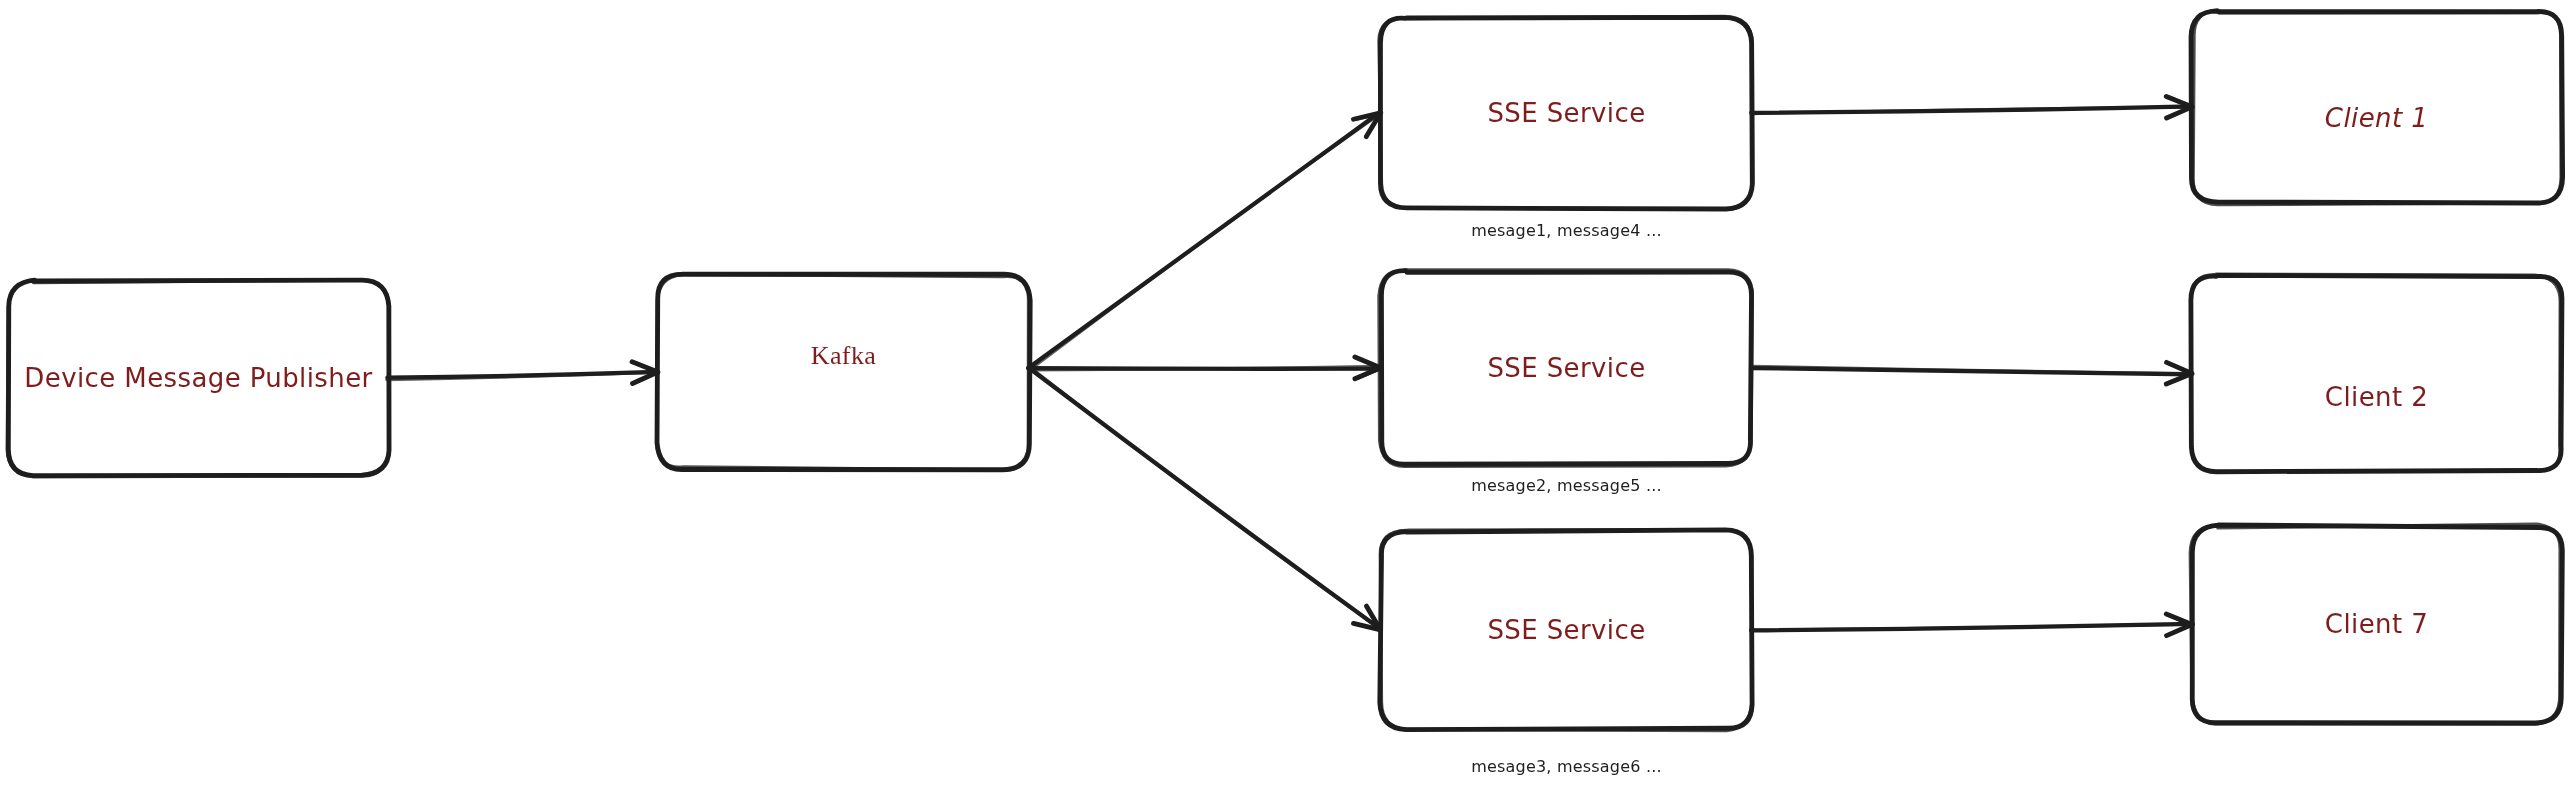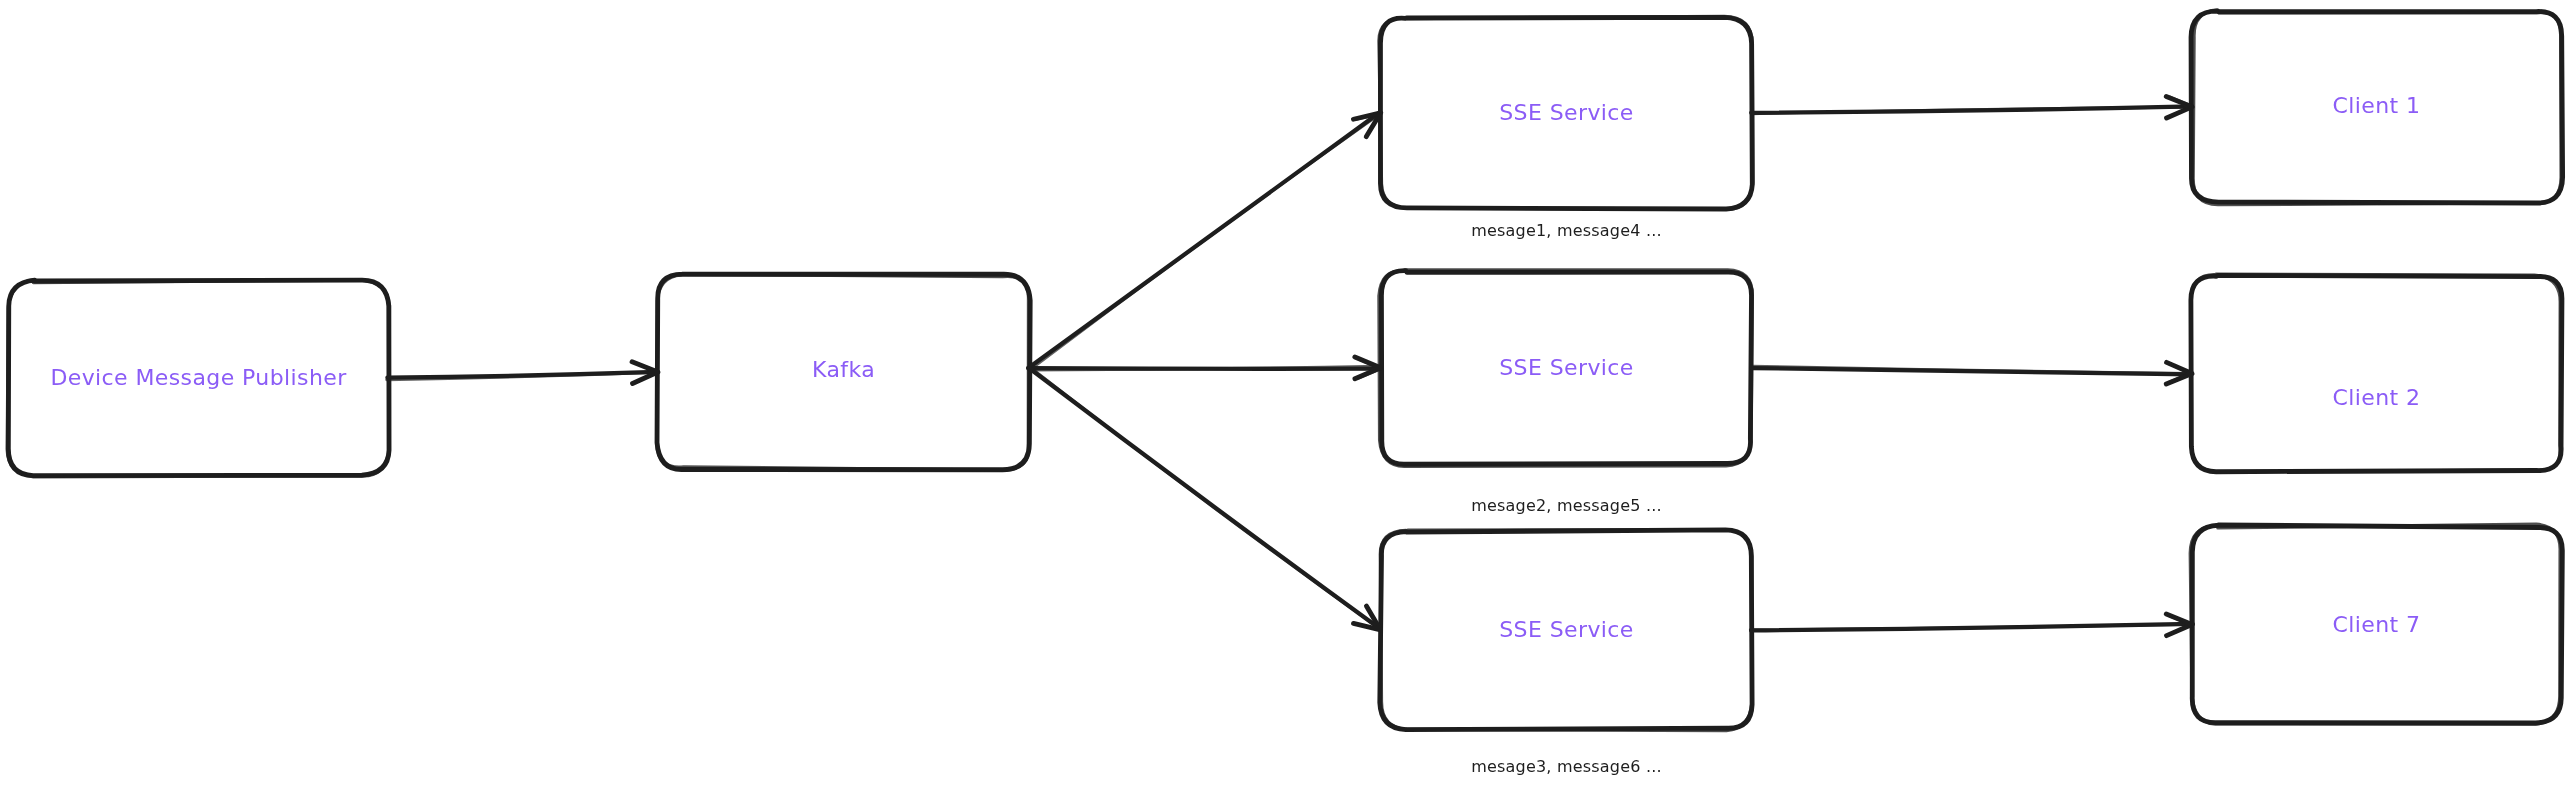--- a/index.html
+++ b/index.html
@@ -26,23 +26,23 @@
     left: 0;
     width: 2576px;
     height: 787px;
   }
   .node-label {
     position: absolute;
     display: flex;
     align-items: center;
     justify-content: center;
     text-align: center;
-    color: #8b5cf6;
+    color: #7f1d1d;
     font-family: "DejaVu Sans", sans-serif;
-    font-size: 22px;
+    font-size: 26px;
     font-weight: 400;
     letter-spacing: 0.4px;
     line-height: 1.25;
     pointer-events: none;
     white-space: nowrap;
   }
   .edge-label {
     position: absolute;
     color: #1e1e1e;
     font-family: "DejaVu Sans", sans-serif;
@@ -112,37 +112,37 @@
         <path d="M 2895.7583263084293 1042.353955695778 Q 3260.0665870726107 1039.0578726097942 3625.959932607412 1031.4787705354393" stroke-width="7" opacity="1"></path>
         <path d="M 2894.403547110036 1041.1697405357845 Q 3264.928448257968 1038.6694095758721 3627.2817345531657 1032.123516030144" stroke-width="4.5" opacity="0.7"></path>
         <path d="M 3582.855557050146 1050.934910589599 L 3625 1032.5 L 3582.413288438501 1015.1111530463436" stroke-width="8"></path>
         <path d="M 3587.301834019261 1048.9091905014668 L 3623.9576554596424 1032.8982331743464 L 3586.9337409657546 1017.7578977900395" stroke-width="5" opacity="0.75"></path>
       </g>
 
   </svg>
 
   <div class="node-label" style="left:9px; top:281px; width:379px; height:194px;">Device Message Publisher</div>
 
-  <div class="node-label" style="left:658px; top:273px; width:371px; height:194px;">Kafka</div>
+  <div class="node-label" style="left:658px; top:259px; width:371px; height:194px;font-family:Liberation Serif, serif;">Kafka</div>
 
   <div class="node-label" style="left:1381px; top:17px; width:371px; height:192px;">SSE Service</div>
 
   <div class="node-label" style="left:1381px; top:271px; width:371px; height:194px;">SSE Service</div>
 
   <div class="node-label" style="left:1381px; top:531px; width:371px; height:198px;">SSE Service</div>
 
-  <div class="node-label" style="left:2192px; top:10px; width:369px; height:192px;">Client 1</div>
+  <div class="node-label" style="left:2192px; top:22px; width:369px; height:192px;font-style:italic;">Client 1</div>
 
   <div class="node-label" style="left:2192px; top:275px; width:369px; height:245px;">Client 2</div>
 
   <div class="node-label" style="left:2192px; top:526px; width:369px; height:197px;">Client 7</div>
 
   <div class="edge-label" style="left:1381px; top:221px; width:371px;">mesage1, message4 ...</div>
 
-  <div class="edge-label" style="left:1381px; top:476px; width:371px;margin-top:20px;">mesage2, message5 ...</div>
+  <div class="edge-label" style="left:1381px; top:476px; width:371px;">mesage2, message5 ...</div>
 
   <div class="edge-label" style="left:1381px; top:741px; width:371px;margin-top:16px;">mesage3, message6 ...</div>
 
   <div class="node-hit" style="left:9px; top:281px; width:379px; height:194px;"></div>
   <div class="node-hit" style="left:658px; top:275px; width:371px; height:194px;"></div>
   <div class="node-hit" style="left:1381px; top:17px; width:371px; height:192px;"></div>
   <div class="node-hit" style="left:1381px; top:271px; width:371px; height:194px;"></div>
   <div class="node-hit" style="left:1381px; top:531px; width:371px; height:198px;"></div>
   <div class="node-hit" style="left:2192px; top:11px; width:369px; height:192px;"></div>
   <div class="node-hit" style="left:2192px; top:275px; width:369px; height:197px;"></div>

